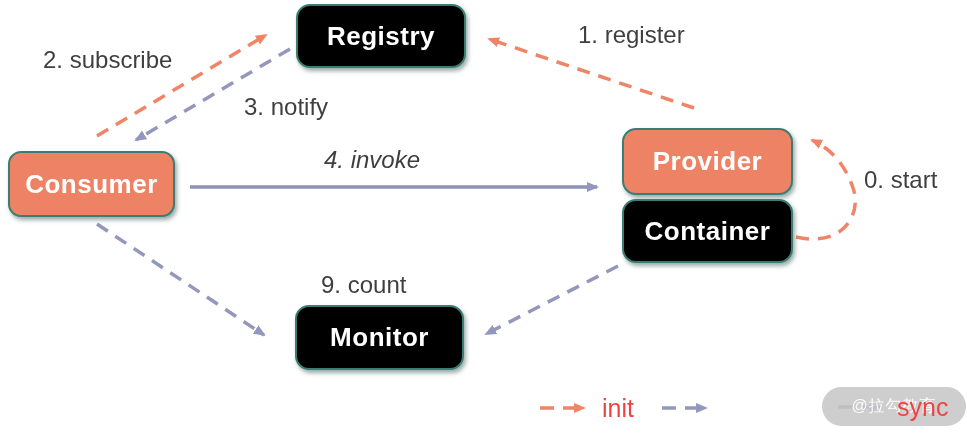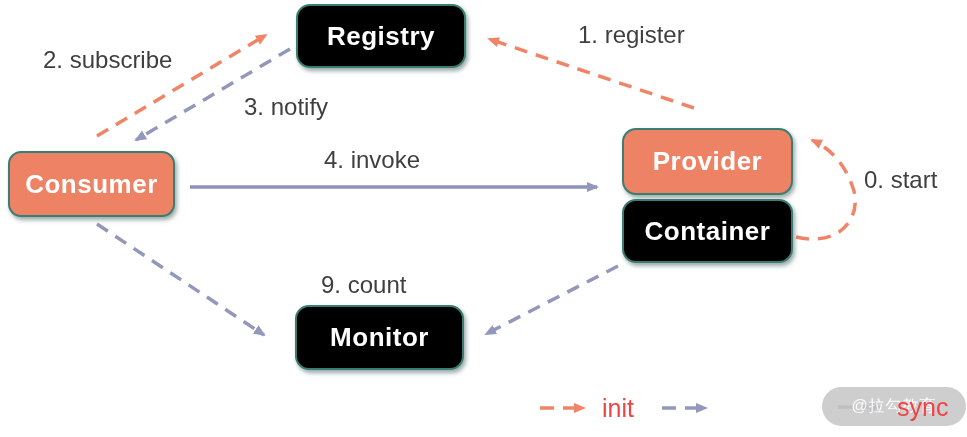--- a/index.html
+++ b/index.html
@@ -33,21 +33,21 @@
   .elabel{
     position:absolute;
     color:#3f3f3f;
     font-size:24px;
     white-space:nowrap;
     line-height:28px;
   }
   .l-subscribe{left:43px;top:46px;}
   .l-notify{left:232px;top:93px;margin-left:12px;}
   .l-register{left:578px;top:21px;}
-  .l-invoke{left:324px;top:146px;}
+  .l-invoke{left:324px;top:146px;font-style:italic;}
   .l-start{left:864px;top:166px;}
   .l-count{left:321px;top:271px;}
   .legend-label{
     position:absolute;
     color:#ef4444;
     font-size:25px;
     line-height:28px;
     white-space:nowrap;
   }
   .lg-init{left:602px;top:394px;}

